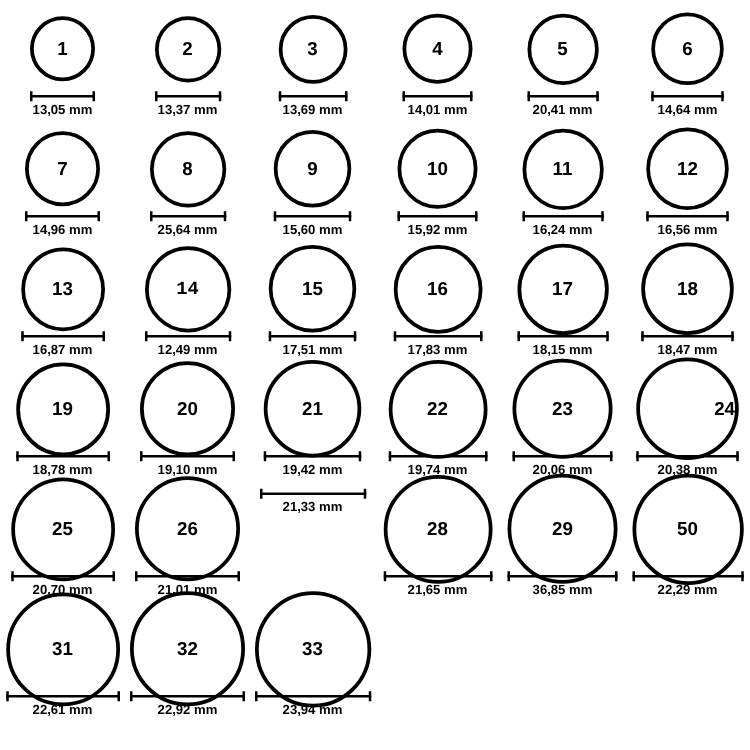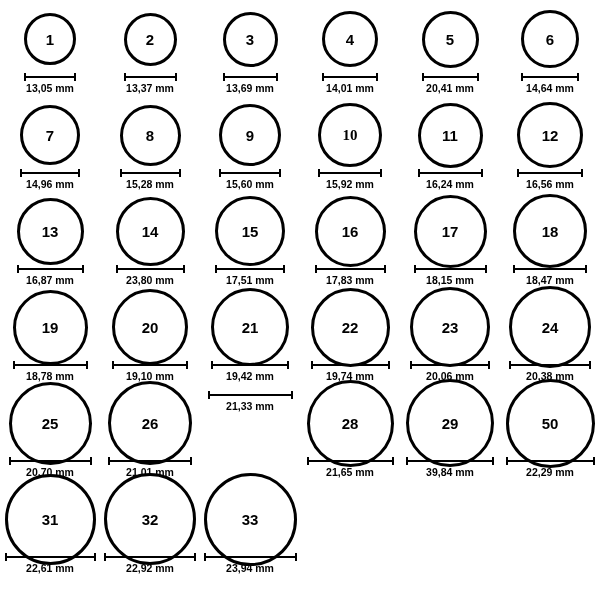--- a/index.html
+++ b/index.html
@@ -192,38 +192,38 @@
         <div class="ring-wrap">
           <div class="ring" style="width: 61px; height: 61px;">
             <span class="ring-label">8</span>
           </div>
         </div>
         <div class="measure" style="width: 61px;">
           <div class="bar"></div>
           <div class="tick left"></div>
           <div class="tick right"></div>
         </div>
-        <div class="size-text">15,28 mm</div>
+        <div class="size-text">25,64 mm</div>
       </div>
       <div class="cell">
         <div class="ring-wrap">
           <div class="ring" style="width: 62px; height: 62px;">
             <span class="ring-label">9</span>
           </div>
         </div>
         <div class="measure" style="width: 62px;">
           <div class="bar"></div>
           <div class="tick left"></div>
           <div class="tick right"></div>
         </div>
         <div class="size-text">15,60 mm</div>
       </div>
       <div class="cell">
         <div class="ring-wrap">
-          <div class="ring" style="width: 64px; height: 64px; font-family: Liberation Serif, serif;">
+          <div class="ring" style="width: 64px; height: 64px;">
             <span class="ring-label">10</span>
           </div>
         </div>
         <div class="measure" style="width: 64px;">
           <div class="bar"></div>
           <div class="tick left"></div>
           <div class="tick right"></div>
         </div>
         <div class="size-text">15,92 mm</div>
       </div>
@@ -261,30 +261,30 @@
         </div>
         <div class="measure" style="width: 67px;">
           <div class="bar"></div>
           <div class="tick left"></div>
           <div class="tick right"></div>
         </div>
         <div class="size-text">16,87 mm</div>
       </div>
       <div class="cell">
         <div class="ring-wrap">
-          <div class="ring" style="width: 69px; height: 69px;">
+          <div class="ring" style="width: 69px; height: 69px; font-family: Liberation Mono, monospace;">
             <span class="ring-label">14</span>
           </div>
         </div>
         <div class="measure" style="width: 69px;">
           <div class="bar"></div>
           <div class="tick left"></div>
           <div class="tick right"></div>
         </div>
-        <div class="size-text">23,80 mm</div>
+        <div class="size-text">12,49 mm</div>
       </div>
       <div class="cell">
         <div class="ring-wrap">
           <div class="ring" style="width: 70px; height: 70px;">
             <span class="ring-label">15</span>
           </div>
         </div>
         <div class="measure" style="width: 70px;">
           <div class="bar"></div>
           <div class="tick left"></div>
@@ -391,21 +391,21 @@
         </div>
         <div class="measure" style="width: 80px;">
           <div class="bar"></div>
           <div class="tick left"></div>
           <div class="tick right"></div>
         </div>
         <div class="size-text">20,06 mm</div>
       </div>
       <div class="cell">
         <div class="ring-wrap">
-          <div class="ring" style="width: 82px; height: 82px;">
+          <div class="ring" style="width: 82px; height: 82px; justify-content: flex-end;">
             <span class="ring-label">24</span>
           </div>
         </div>
         <div class="measure" style="width: 82px;">
           <div class="bar"></div>
           <div class="tick left"></div>
           <div class="tick right"></div>
         </div>
         <div class="size-text">20,38 mm</div>
       </div>
@@ -460,21 +460,21 @@
         <div class="ring-wrap">
           <div class="ring" style="width: 88px; height: 88px;">
             <span class="ring-label">29</span>
           </div>
         </div>
         <div class="measure" style="width: 88px;">
           <div class="bar"></div>
           <div class="tick left"></div>
           <div class="tick right"></div>
         </div>
-        <div class="size-text">39,84 mm</div>
+        <div class="size-text">36,85 mm</div>
       </div>
       <div class="cell">
         <div class="ring-wrap">
           <div class="ring" style="width: 89px; height: 89px;">
             <span class="ring-label">50</span>
           </div>
         </div>
         <div class="measure" style="width: 89px;">
           <div class="bar"></div>
           <div class="tick left"></div>

